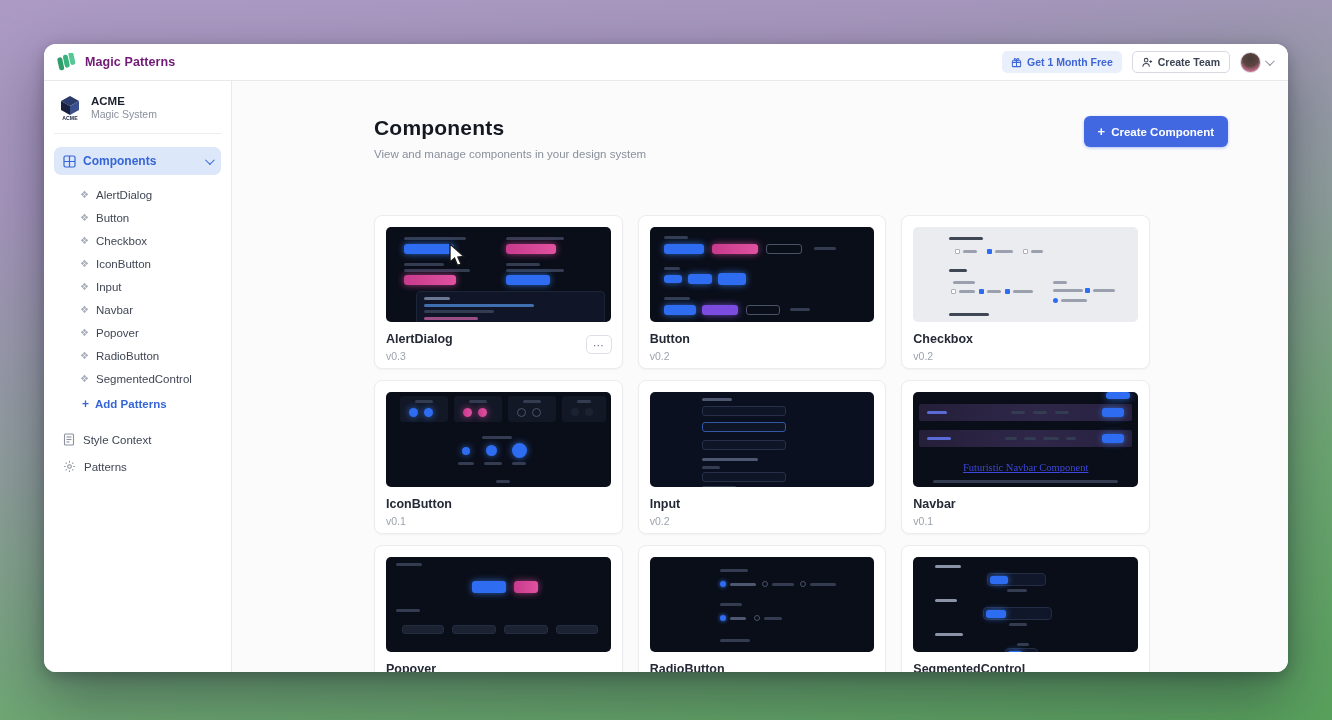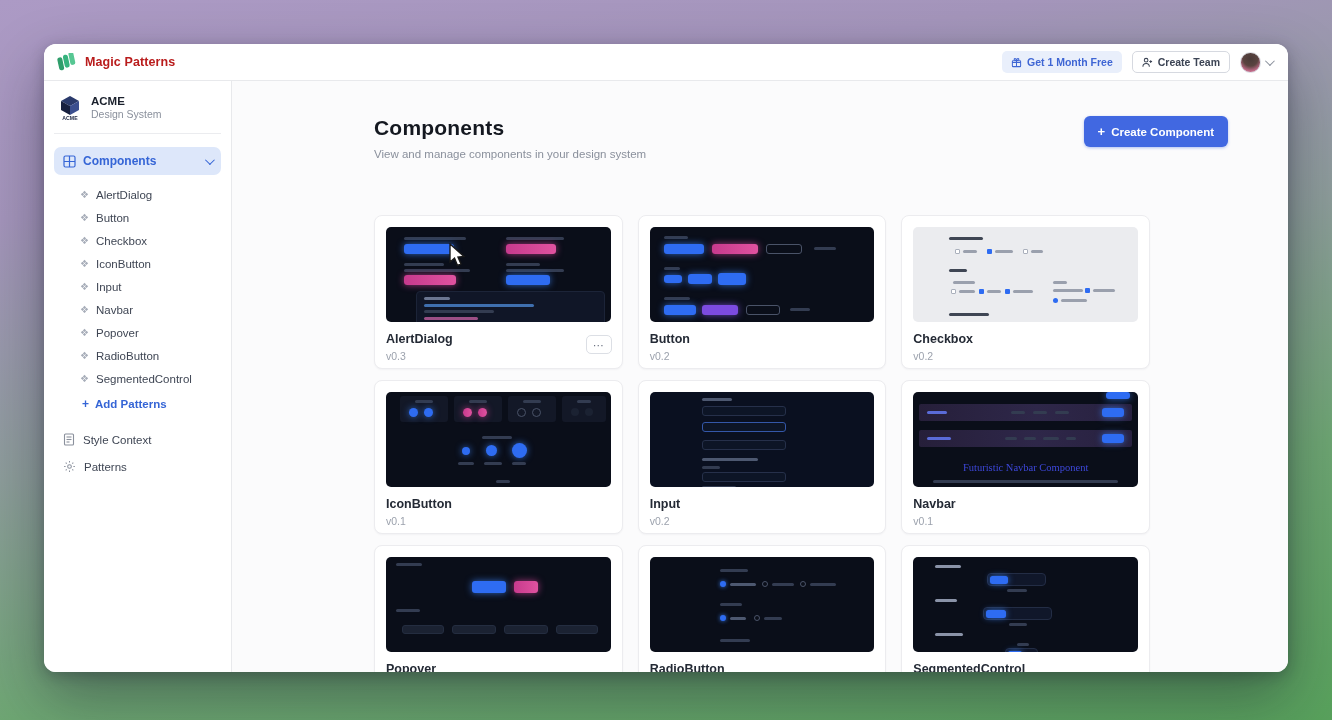--- a/index.html
+++ b/index.html
@@ -13,21 +13,21 @@
     position:absolute; left:44px; top:44px; width:1244px; height:628px;
     background:#ffffff; border-radius:12px; overflow:hidden;
     box-shadow:0 25px 60px rgba(20,20,40,.40), 0 4px 14px rgba(20,20,40,.25);
   }
   
   .topbar {
     position:absolute; left:0; top:0; right:0; height:37px; background:#fff;
     border-bottom:1px solid #e8e9ec; display:flex; align-items:center;
   }
   .brand { display:flex; align-items:center; gap:7px; padding-left:13px; width:188px; }
-  .brand-name { font-size:12.5px; font-weight:700; color:#b91c1c; letter-spacing:.1px; }
+  .brand-name { font-size:12.5px; font-weight:700; color:#701a75; letter-spacing:.1px; }
   .topbar-right { margin-left:auto; display:flex; align-items:center; gap:10px; padding-right:16px; }
   .btn-free {
     display:flex; align-items:center; gap:5px; background:#e9effb; color:#3f66d4;
     font-size:10.5px; font-weight:600; border:none; border-radius:5px; padding:5px 9px; cursor:pointer;
   }
   .btn-invite {
     display:flex; align-items:center; gap:5px; background:#fff; color:#3c4454;
     font-size:10.5px; font-weight:600; border:1px solid #d6d9e0; border-radius:5px; padding:4px 9px; cursor:pointer;
   }
   .avatar-wrap { display:flex; align-items:center; gap:4px; cursor:pointer; }
@@ -99,21 +99,21 @@
   .b.dk { background:#3f4654; }
   .pill { height:10px; border-radius:3px; display:inline-block; }
   .p-blue { background:#2e6cf2; box-shadow:0 0 7px rgba(59,130,246,.75); }
   .p-pink { background:linear-gradient(90deg,#c73a8d,#e0529f); box-shadow:0 0 7px rgba(224,73,160,.7); }
   .p-purple { background:#7c4be0; box-shadow:0 0 7px rgba(139,92,246,.7); }
   .p-outline { background:transparent; border:1px solid #4a5368; }
   .p-ghost { background:#1b2232; }
   .crc { border-radius:50%; display:inline-block; }
   .codeblock { background:#101627; border-radius:4px; border:1px solid #1c2438; }
   .navstrip { background:linear-gradient(90deg,#261f3a,#2e2749 55%,#28213f); border-radius:2px; display:flex; align-items:center; padding:0 8px; }
-  .nav-serif { font-family:"Liberation Serif", serif; color:#3d47d9; font-size:10.5px; text-align:center; }
+  .nav-serif { font-family:"Liberation Serif", serif; color:#3d47d9; font-size:10.5px; text-align:center;text-decoration:underline; }
   .seg { display:flex; background:#10172a; border:1px solid #232d45; border-radius:4px; padding:1.5px; }
   .seg .s { height:8px; border-radius:2.5px; }
   .s-on { background:#2e6cf2; box-shadow:0 0 6px rgba(59,130,246,.8); }
   .field { background:#0d1526; border:1px solid #26304a; border-radius:3px; height:10px; }
   .chk { width:5px; height:5px; border-radius:1px; }
   .chk.on { background:#2e6cf2; }
   .chk.off { background:#fff; border:1px solid #aab0bc; }
   .radio { width:6px; height:6px; border-radius:50%; }
   .radio.on { background:#2e6cf2; box-shadow:0 0 4px rgba(59,130,246,.9); }
   .radio.off { border:1px solid #4a5368; }
@@ -179,21 +179,21 @@
       <span>
         <svg width="26" height="27" viewBox="0 0 26 27">
           <polygon points="13,2 22,7 13,12 4,7" fill="#2a3a6b"></polygon>
           <polygon points="4,7 13,12 13,21 4,16" fill="#17203f"></polygon>
           <polygon points="22,7 13,12 13,21 22,16" fill="#3b4f8f"></polygon>
           <text x="13" y="26" font-size="5.2" font-weight="bold" fill="#1a2340" text-anchor="middle" font-family="Liberation Sans, sans-serif">ACME</text>
         </svg>
       </span>
       <div>
         <div class="ws-name">ACME</div>
-        <div class="ws-sub">Design System</div>
+        <div class="ws-sub">Magic System</div>
       </div>
     </div>
 
     <div class="nav-parent">
       <span>
         <svg width="13" height="13" viewBox="0 0 13 13" fill="none" stroke="#3565d6" stroke-width="1.2">
           <rect x="1" y="1" width="11" height="11" rx="1.5"></rect>
             <line x1="6.5" y1="1" x2="6.5" y2="12"></line>
             <line x1="1" y1="6.5" x2="12" y2="6.5"></line>
         </svg>

